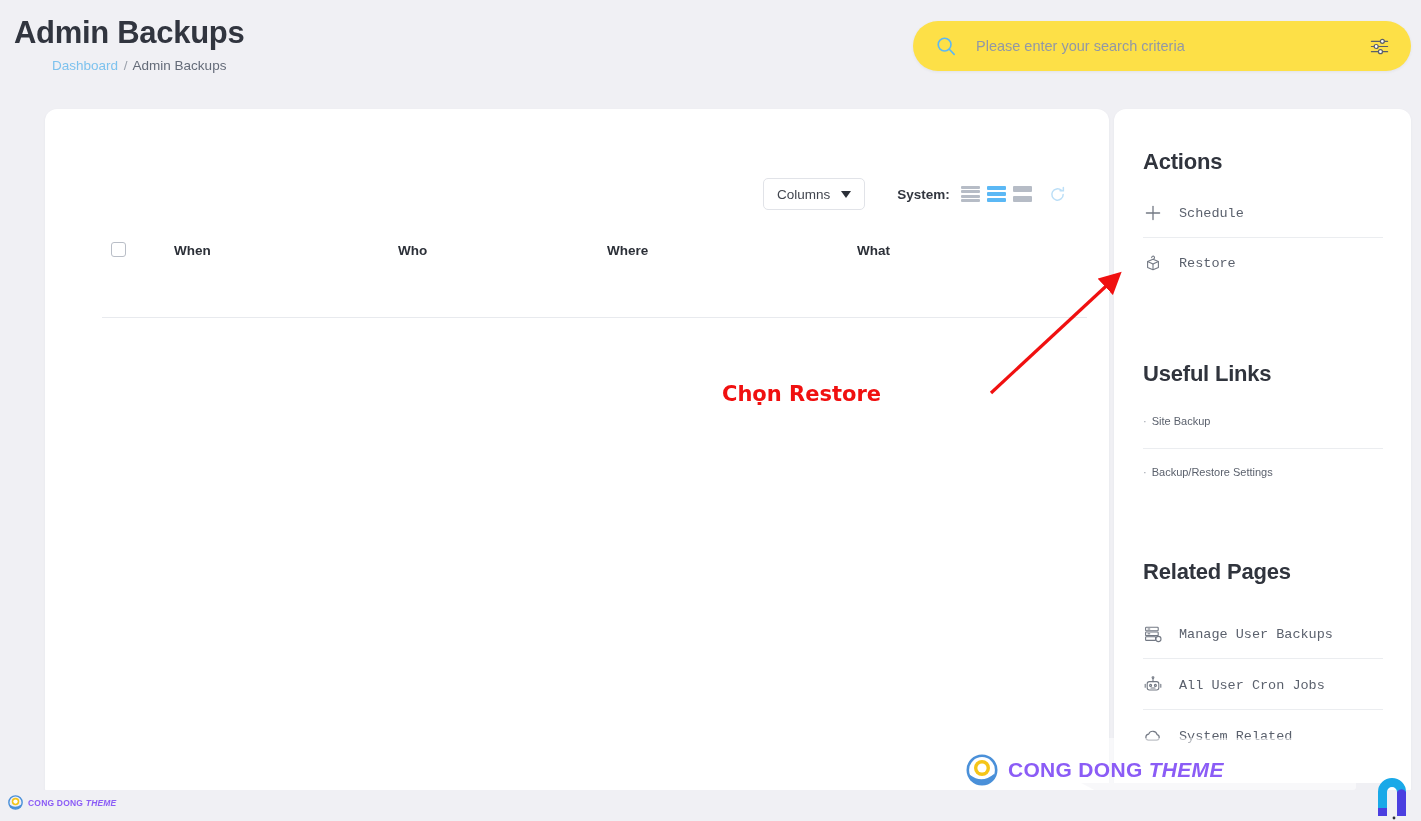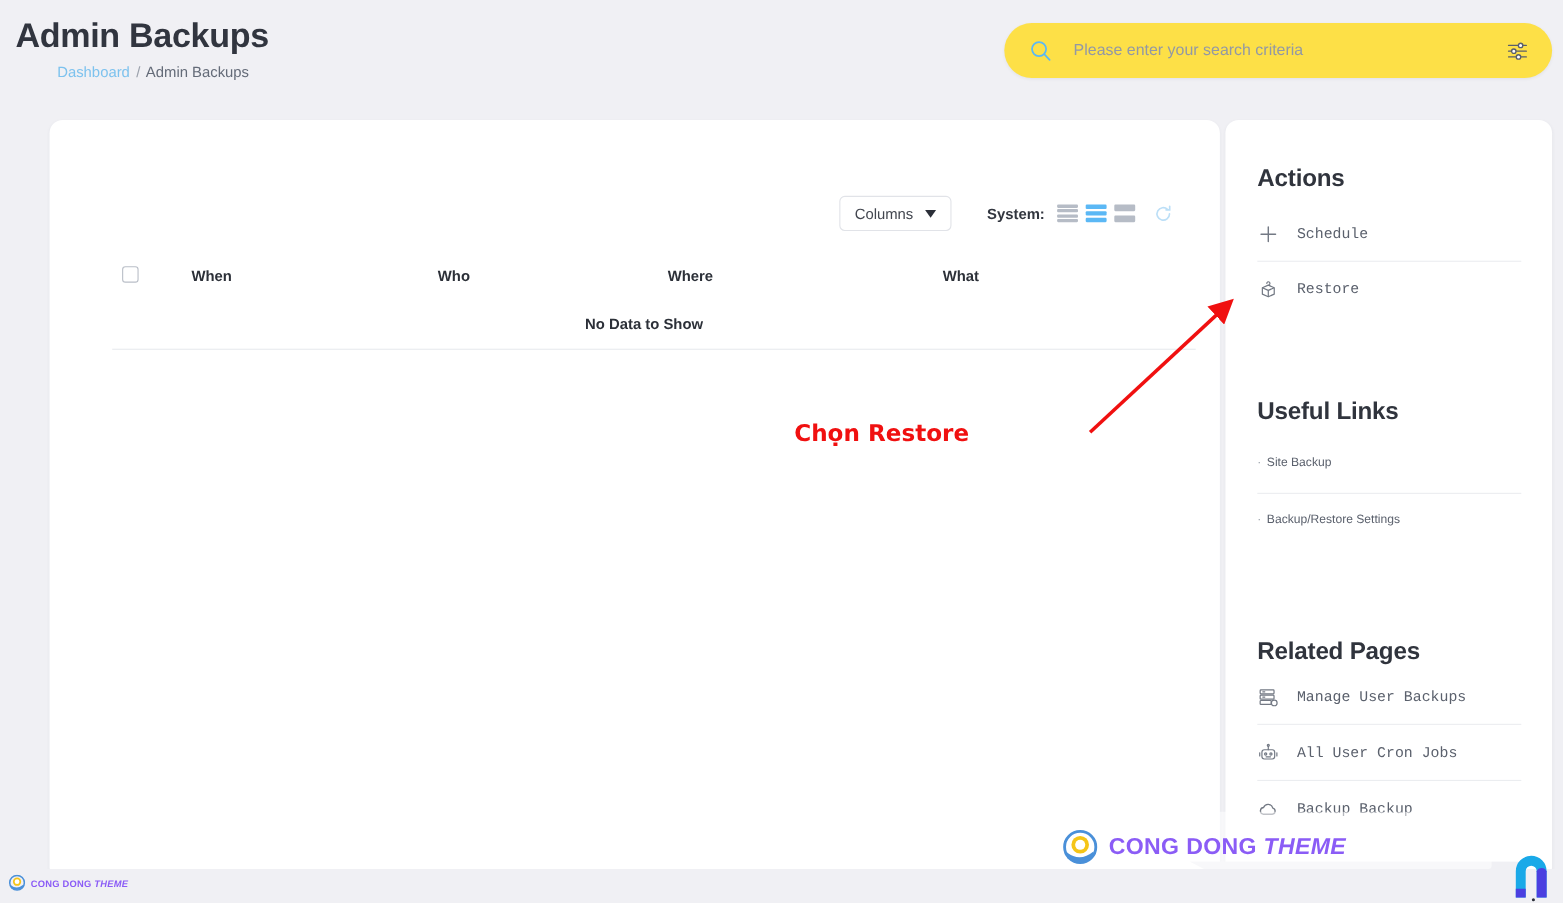--- a/index.html
+++ b/index.html
@@ -223,21 +223,20 @@
     </div>
 
     <div class="table-head">
       <div class="head-checkbox"></div>
       <div class="th" style="left:72px">When</div>
       <div class="th" style="left:296px">Who</div>
       <div class="th" style="left:505px">Where</div>
       <div class="th" style="left:755px">What</div>
     </div>
 
-    <div class="no-data">No Data to Show</div>
     <div class="table-rule"></div>
   </div>
 
   <div class="side-card">
 
     <div class="panel-title" style="top:40px">Actions</div>
     <div class="srow" style="top:84px">
       <span class="sicon">
         <svg viewBox="0 0 20 20" fill="none" stroke="#737984" stroke-width="1.3" stroke-linecap="round">
           <line x1="10" y1="3.4" x2="10" y2="16.6"></line>
@@ -261,21 +260,21 @@
 
     <div class="panel-title" style="top:252px">Useful Links</div>
     <div class="link-row" style="top:306px">
       <span class="bullet">·</span><span>Site Backup</span>
     </div>
     <div class="sdiv" style="top:339px"></div>
     <div class="link-row" style="top:357px">
       <span class="bullet">·</span><span>Backup/Restore Settings</span>
     </div>
 
-    <div class="panel-title" style="top:470px">Related Pages</div>
+    <div class="panel-title" style="top:450px">Related Pages</div>
     <div class="srow" style="top:505px">
       <span class="sicon">
         <svg viewBox="0 0 20 20" fill="none" stroke="#737984" stroke-width="1.1">
           <rect x="2.6" y="3.2" width="12.6" height="3.6" rx="0.7"></rect>
           <rect x="2.6" y="8" width="12.6" height="3.6" rx="0.7"></rect>
           <rect x="2.6" y="12.8" width="10" height="3.6" rx="0.7"></rect>
           <line x1="4.6" y1="5" x2="7.2" y2="5"></line>
             <line x1="4.6" y1="9.8" x2="7.2" y2="9.8"></line>
           <circle cx="15.4" cy="15" r="2.6"></circle>
         </svg>
@@ -298,21 +297,21 @@
       </span>
       <span class="slabel">All User Cron Jobs</span>
     </div>
     <div class="sdiv" style="top:600px"></div>
     <div class="srow" style="top:607px">
       <span class="sicon">
         <svg viewBox="0 0 20 20" fill="none" stroke="#737984" stroke-width="1.2" stroke-linejoin="round">
           <path d="M5.2 14.2 a3.1 3.1 0 0 1 0.5 -6.1 a4.4 4.4 0 0 1 8.4 0.6 a2.8 2.8 0 0 1 -0.5 5.5 Z"></path>
         </svg>
       </span>
-      <span class="slabel">Backup Backup</span>
+      <span class="slabel">System Related</span>
     </div>
   </div>
 
   <svg class="annot-arrow" width="150" height="135" viewBox="0 0 150 135">
     <defs>
       <marker id="ah" markerWidth="7" markerHeight="7" refX="5" refY="3.5" orient="auto">
         <polygon points="0,0 7,3.5 0,7" fill="#f01010"></polygon>
       </marker>
     </defs>
     <line x1="6" y1="128" x2="132" y2="11" stroke="#f01010" stroke-width="3.2" marker-end="url(#ah)"></line>

